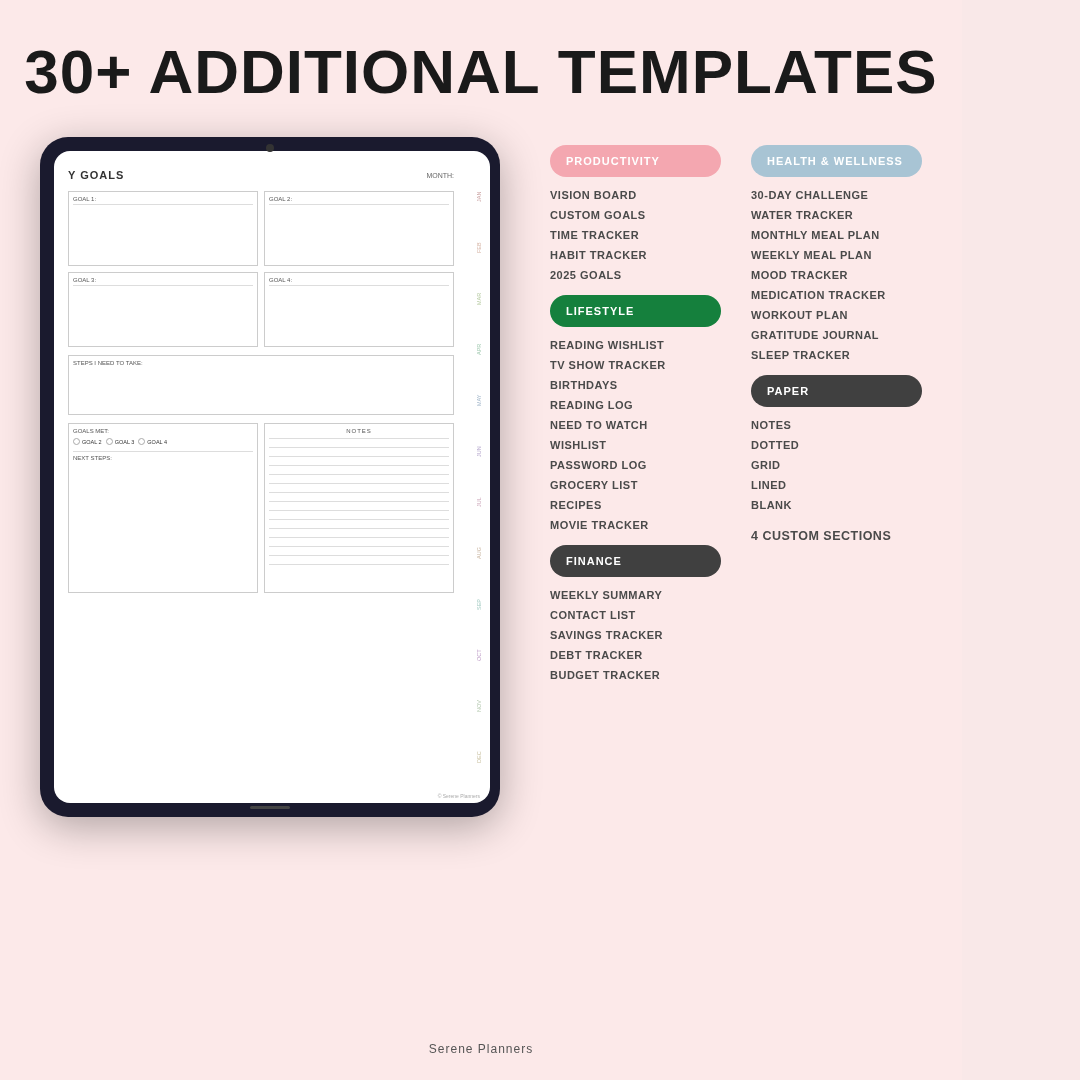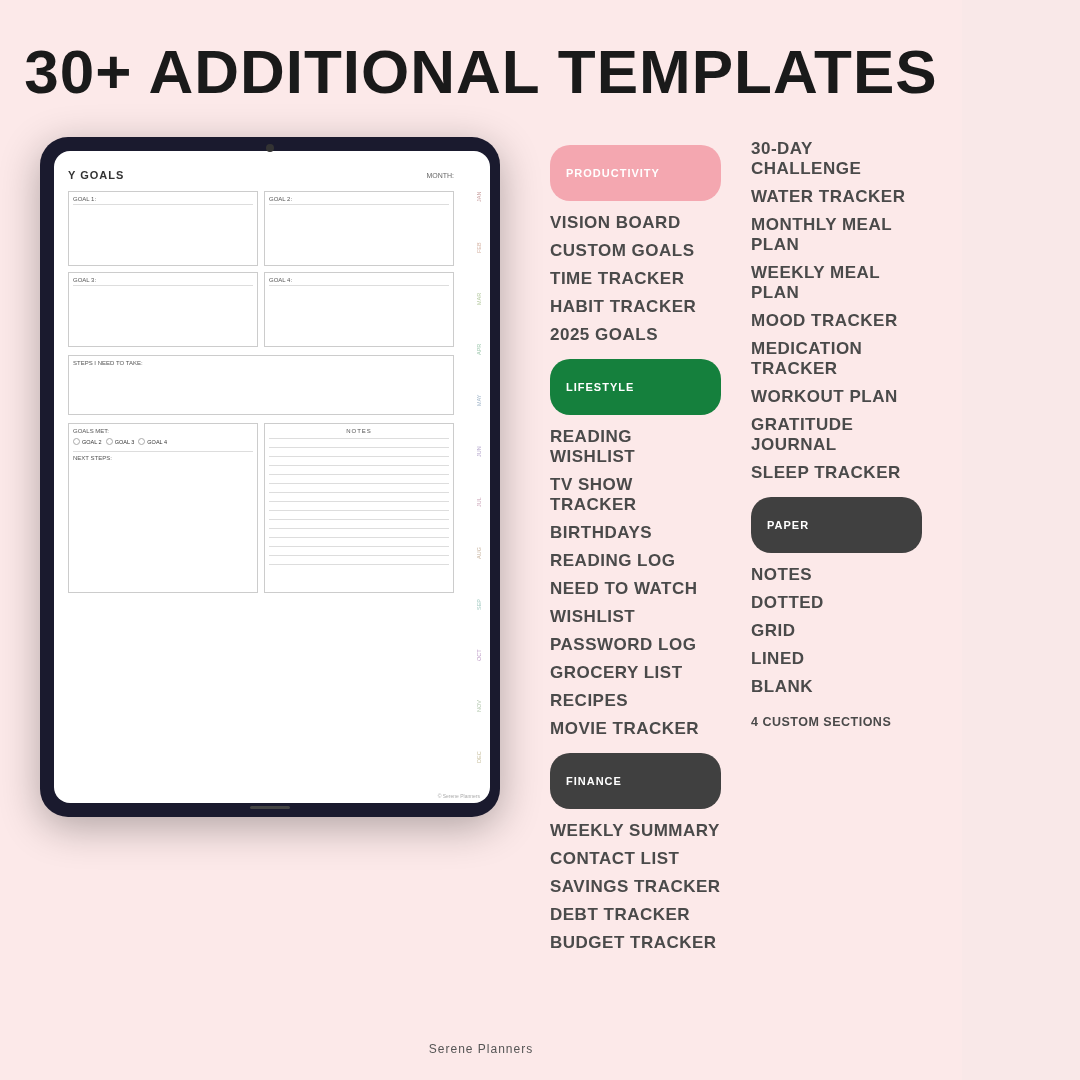--- a/index.html
+++ b/index.html
@@ -264,21 +264,21 @@
 
     .templates-col {
       flex: 1;
       display: flex;
       flex-direction: column;
       gap: 4px;
     }
 
     .category-badge {
       display: inline-block;
-      padding: 22px 16px;
+      padding: 10px 16px;
       border-radius: 20px;
       font-size: 11px;
       font-weight: 700;
       letter-spacing: 1px;
       margin-bottom: 6px;
       margin-top: 8px;
     }
 
     .badge-pink {
       background-color: #f4a7b0;
@@ -299,21 +299,21 @@
       background-color: #a8c4d4;
       color: white;
     }
 
     .badge-peach {
       background-color: #404040;
       color: white;
     }
 
     .template-item {
-      font-size: 17px;
+      font-size: 11px;
       font-weight: 600;
       color: #4a4a4a;
       letter-spacing: 0.5px;
       padding: 2px 0;
     }
 
     .custom-sections {
       font-size: 12.5px;
       font-weight: 600;
       color: #4a4a4a;
@@ -469,20 +469,21 @@
         <div class="template-item">WEEKLY SUMMARY</div>
         <div class="template-item">CONTACT LIST</div>
         <div class="template-item">SAVINGS TRACKER</div>
         <div class="template-item">DEBT TRACKER</div>
         <div class="template-item">BUDGET TRACKER</div>
 
       </div>
 
       <div class="templates-col">
 
+        <div class="category-badge badge-blue">HEALTH &amp; WELLNESS</div>
         <div class="template-item">30-DAY CHALLENGE</div>
         <div class="template-item">WATER TRACKER</div>
         <div class="template-item">MONTHLY MEAL PLAN</div>
         <div class="template-item">WEEKLY MEAL PLAN</div>
         <div class="template-item">MOOD TRACKER</div>
         <div class="template-item">MEDICATION TRACKER</div>
         <div class="template-item">WORKOUT PLAN</div>
         <div class="template-item">GRATITUDE JOURNAL</div>
         <div class="template-item">SLEEP TRACKER</div>
 

